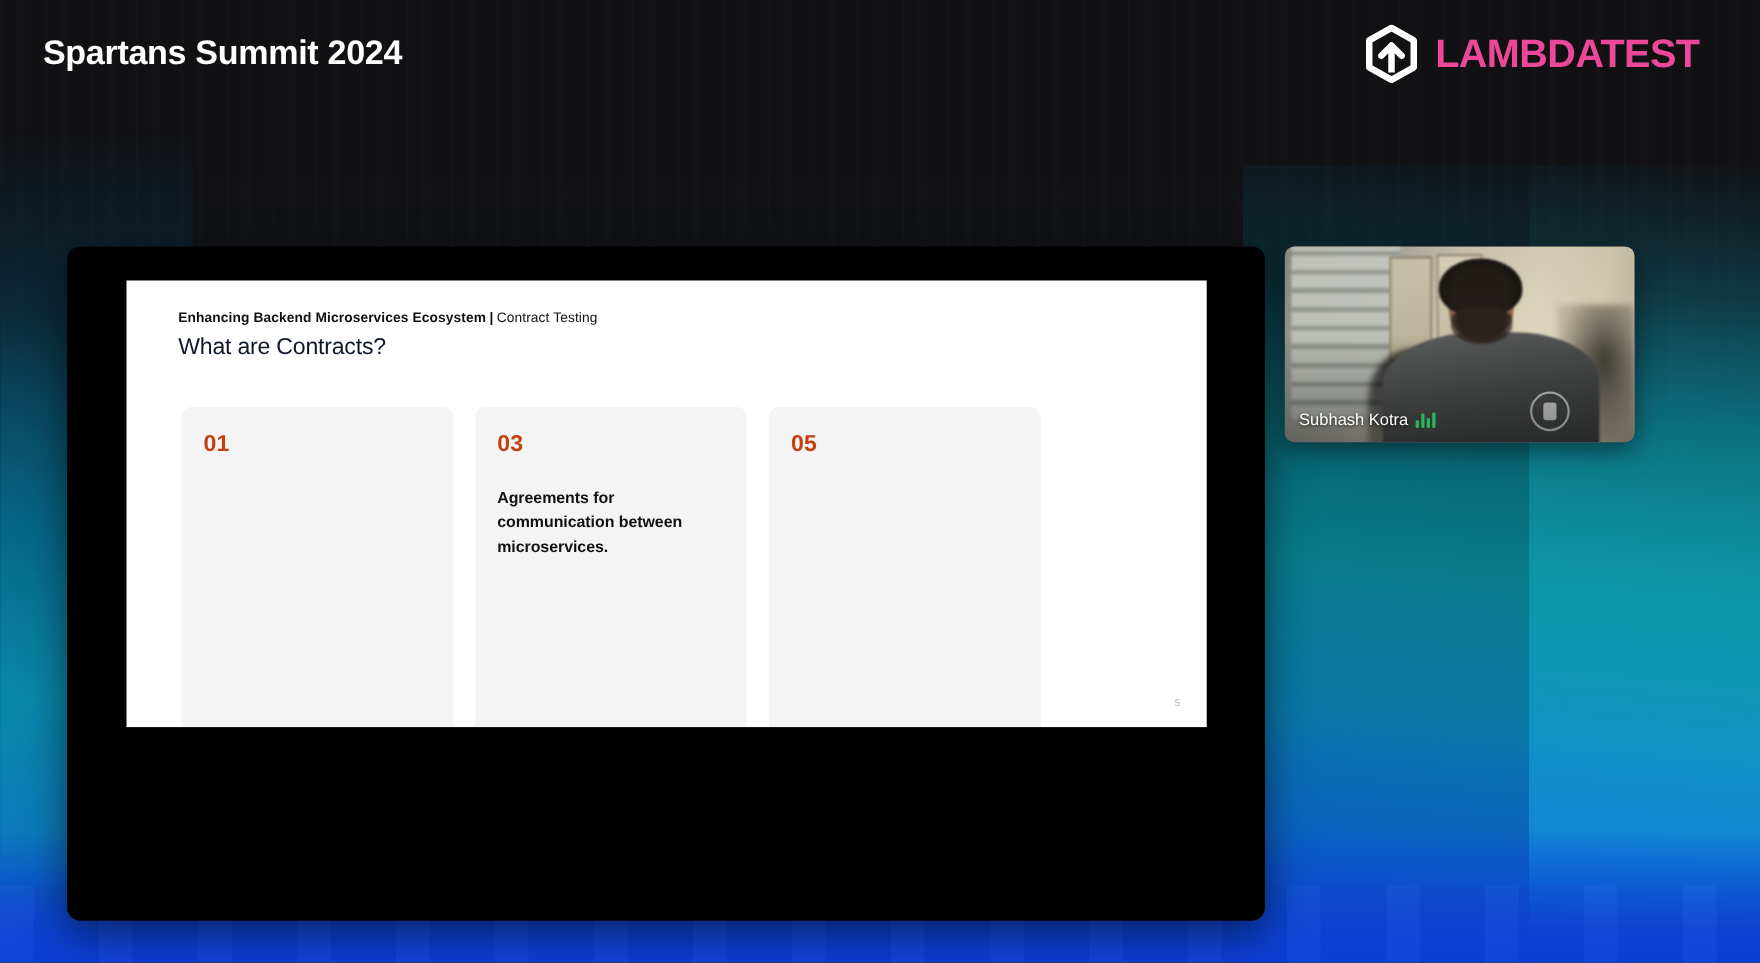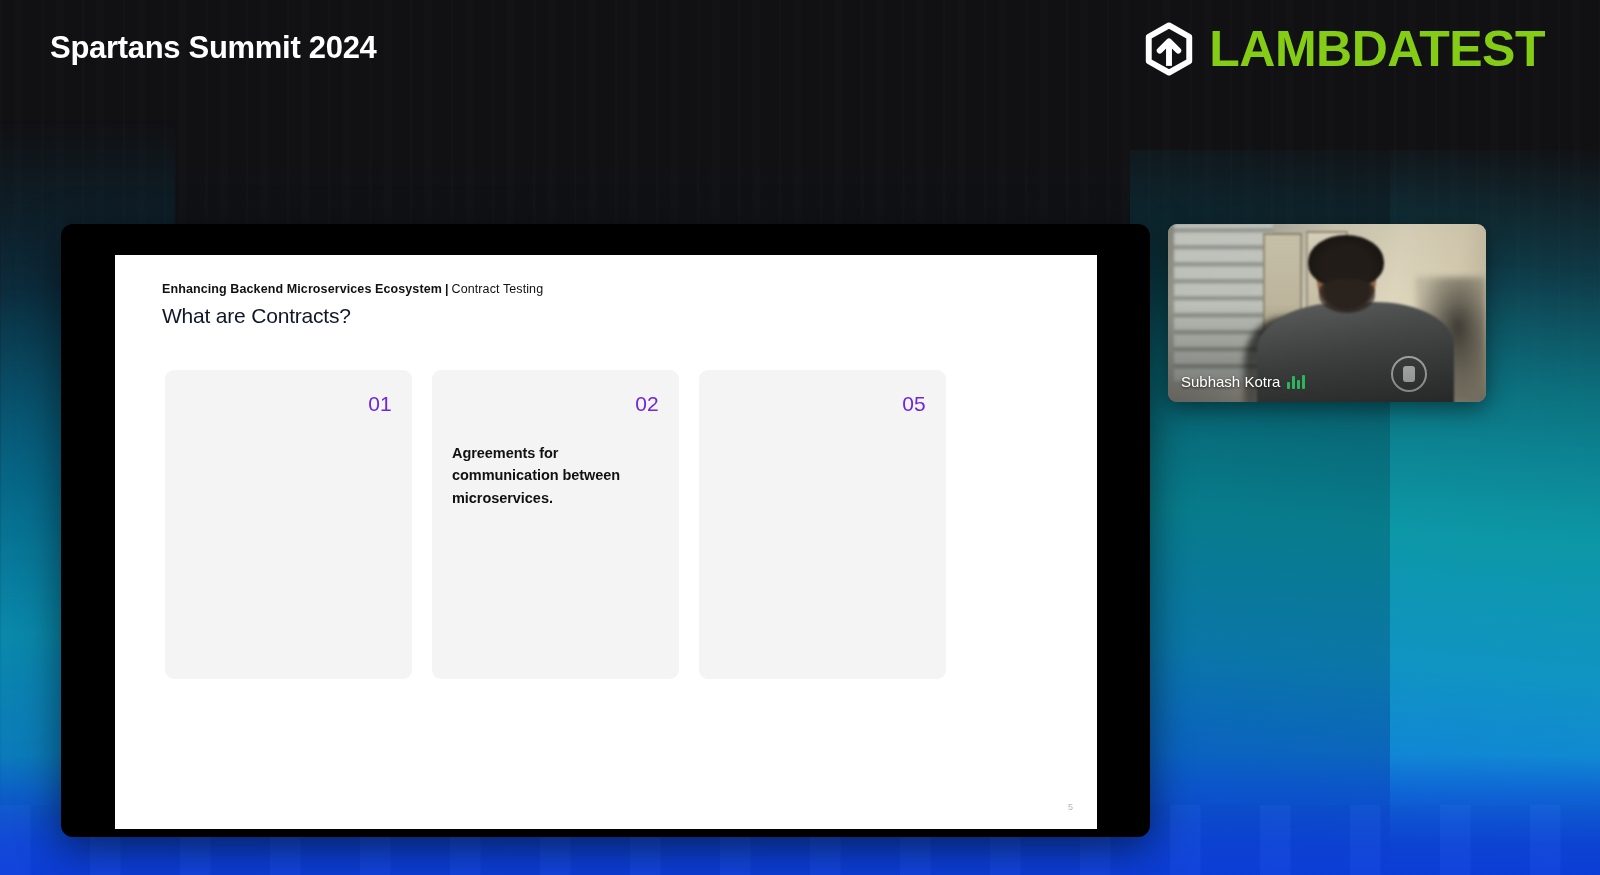--- a/index.html
+++ b/index.html
@@ -116,56 +116,56 @@
   }
 
   
   #header {
     position: absolute;
     left: 0; top: 0; width: 100%; height: 110px;
     z-index: 40;
   }
   #event-title {
     position: absolute;
-    left: 50px; top: 30px;
+    left: 39px; top: 30px;
     color: #ffffff;
     font-size: 31px;
     font-weight: bold;
     letter-spacing: -0.3px;
   }
   #brand-logo {
     position: absolute;
     right: 55px; top: 22px;
     display: flex;
     align-items: center;
     gap: 13px;
   }
   #brand-mark { width: 54px; height: 54px; display: block; }
   #brand-text {
-    color: #84cc16;
-    font-size: 50px;
+    color: #ec4899;
+    font-size: 36px;
     font-weight: bold;
     letter-spacing: -0.5px;
     line-height: 1;
   }
 
   
   #slide-frame {
     position: absolute;
     left: 61px; top: 224px;
     width: 1089px; height: 613px;
     background: #000000;
     border-radius: 12px;
     z-index: 30;
     box-shadow: 0 10px 40px rgba(0,0,0,0.55);
   }
   #slide {
     position: absolute;
     left: 54px; top: 31px;
-    width: 982px; height: 574px;
+    width: 982px; height: 406px;
     background: #ffffff;
     overflow: hidden;
   }
 
   #slide-kicker {
     position: absolute;
     left: 47px; top: 27px;
     font-size: 12.5px;
     color: #111111;
     letter-spacing: 0.1px;
@@ -192,25 +192,24 @@
   }
   .card {
     width: 247px;
     height: 309px;
     background: #f4f4f4;
     border-radius: 9px;
     padding: 22px 20px 0 20px;
   }
   .card-num {
     font-size: 21px;
-    font-weight: normal;
-    color: #6d28d9;
+    font-weight: bold;
+    color: #c2410c;
     letter-spacing: 0.2px;
     margin-bottom: 26px;
-    text-align: right;
   }
   .card-text {
     font-size: 14.5px;
     font-weight: bold;
     line-height: 1.55;
     color: #111111;
     letter-spacing: -0.05px;
   }
 
   #slide-pagenum {
@@ -376,21 +375,21 @@
       <span class="k-bold">Enhancing Backend Microservices Ecosystem</span><span class="k-sep">|</span><span class="k-reg">Contract Testing</span>
     </div>
 
     <div id="slide-title">What are Contracts?</div>
 
     <div id="cards">
       <div class="card">
         <div class="card-num">01</div>
       </div>
       <div class="card">
-        <div class="card-num">02</div>
+        <div class="card-num">03</div>
         <div class="card-text">Agreements for communication between microservices.</div>
       </div>
       <div class="card">
         <div class="card-num">05</div>
       </div>
     </div>
 
     <div id="slide-pagenum">5</div>
   </div>
 </div>

